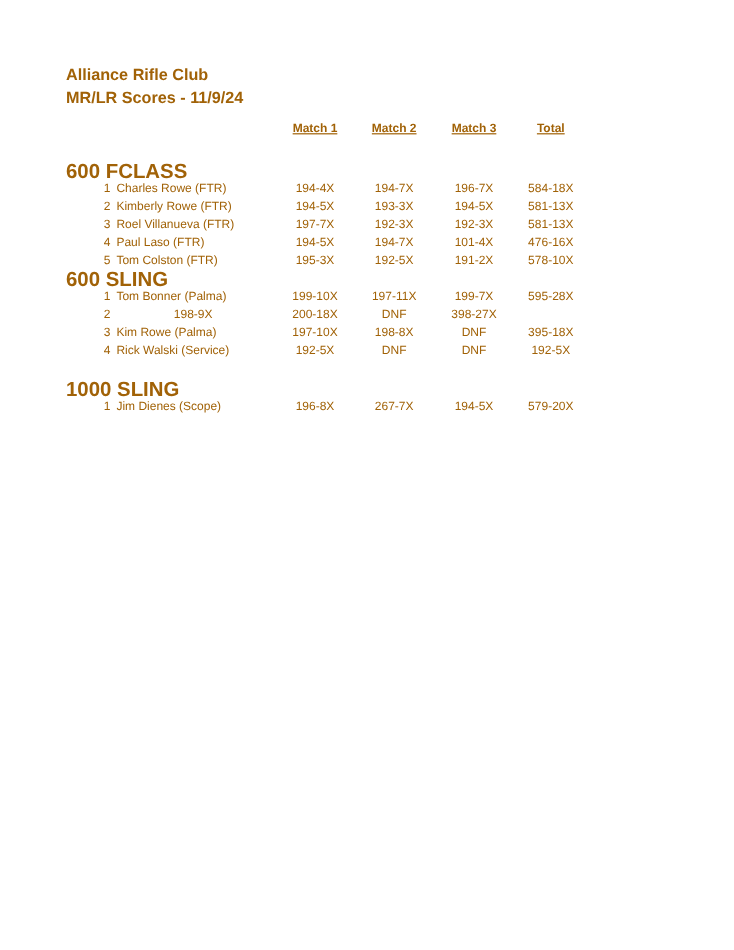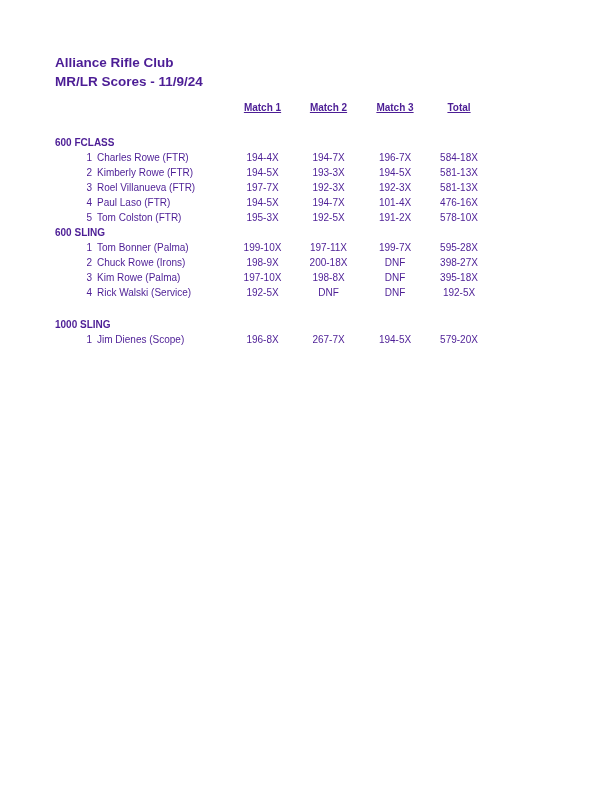--- a/index.html
+++ b/index.html
@@ -1,21 +1,21 @@
 <!DOCTYPE html>
 <html><head>
 <meta charset="utf-8">
 <style>
   html, body { margin: 0; padding: 0; background: #ffffff; }
   .page {
     position: relative;
     width: 560px;
     height: 792px;
     background: #ffffff;
-    color: #4c1d95;
+    color: #a16207;
     font-family: "Liberation Sans", sans-serif;
     overflow: hidden;
   }
   .content {
     position: absolute;
     left: 55px;
     top: 53px;
     width: 436px;
   }
   .title-block { margin: 0; }
@@ -39,21 +39,21 @@
   .rank { text-align: right; }
   .name { padding-left: 5px; text-align: left; }
   .score { text-align: center; }
   .header-row .col-h {
     font-weight: 700;
     text-decoration: underline;
     text-align: center;
   }
   .section-heading {
     font-weight: 700;
-    font-size: 10px;
+    font-size: 17px;
     line-height: 15px;
     height: 15px;
     white-space: nowrap;
   }
   .sec-gap-1 { margin-top: 20px; }
   .sec-gap-2 { }
   .sec-gap-3 { margin-top: 17px; }
 </style>
 </head>
 <body>
@@ -125,21 +125,20 @@
       <div class="row">
         <span class="cell rank">1</span>
         <span class="cell name">Tom Bonner (Palma)</span>
         <span class="cell score">199-10X</span>
         <span class="cell score">197-11X</span>
         <span class="cell score">199-7X</span>
         <span class="cell score">595-28X</span>
       </div>
       <div class="row">
         <span class="cell rank">2</span>
-        <span class="cell name">Chuck Rowe (Irons)</span>
         <span class="cell score">198-9X</span>
         <span class="cell score">200-18X</span>
         <span class="cell score">DNF</span>
         <span class="cell score">398-27X</span>
       </div>
       <div class="row">
         <span class="cell rank">3</span>
         <span class="cell name">Kim Rowe (Palma)</span>
         <span class="cell score">197-10X</span>
         <span class="cell score">198-8X</span>

